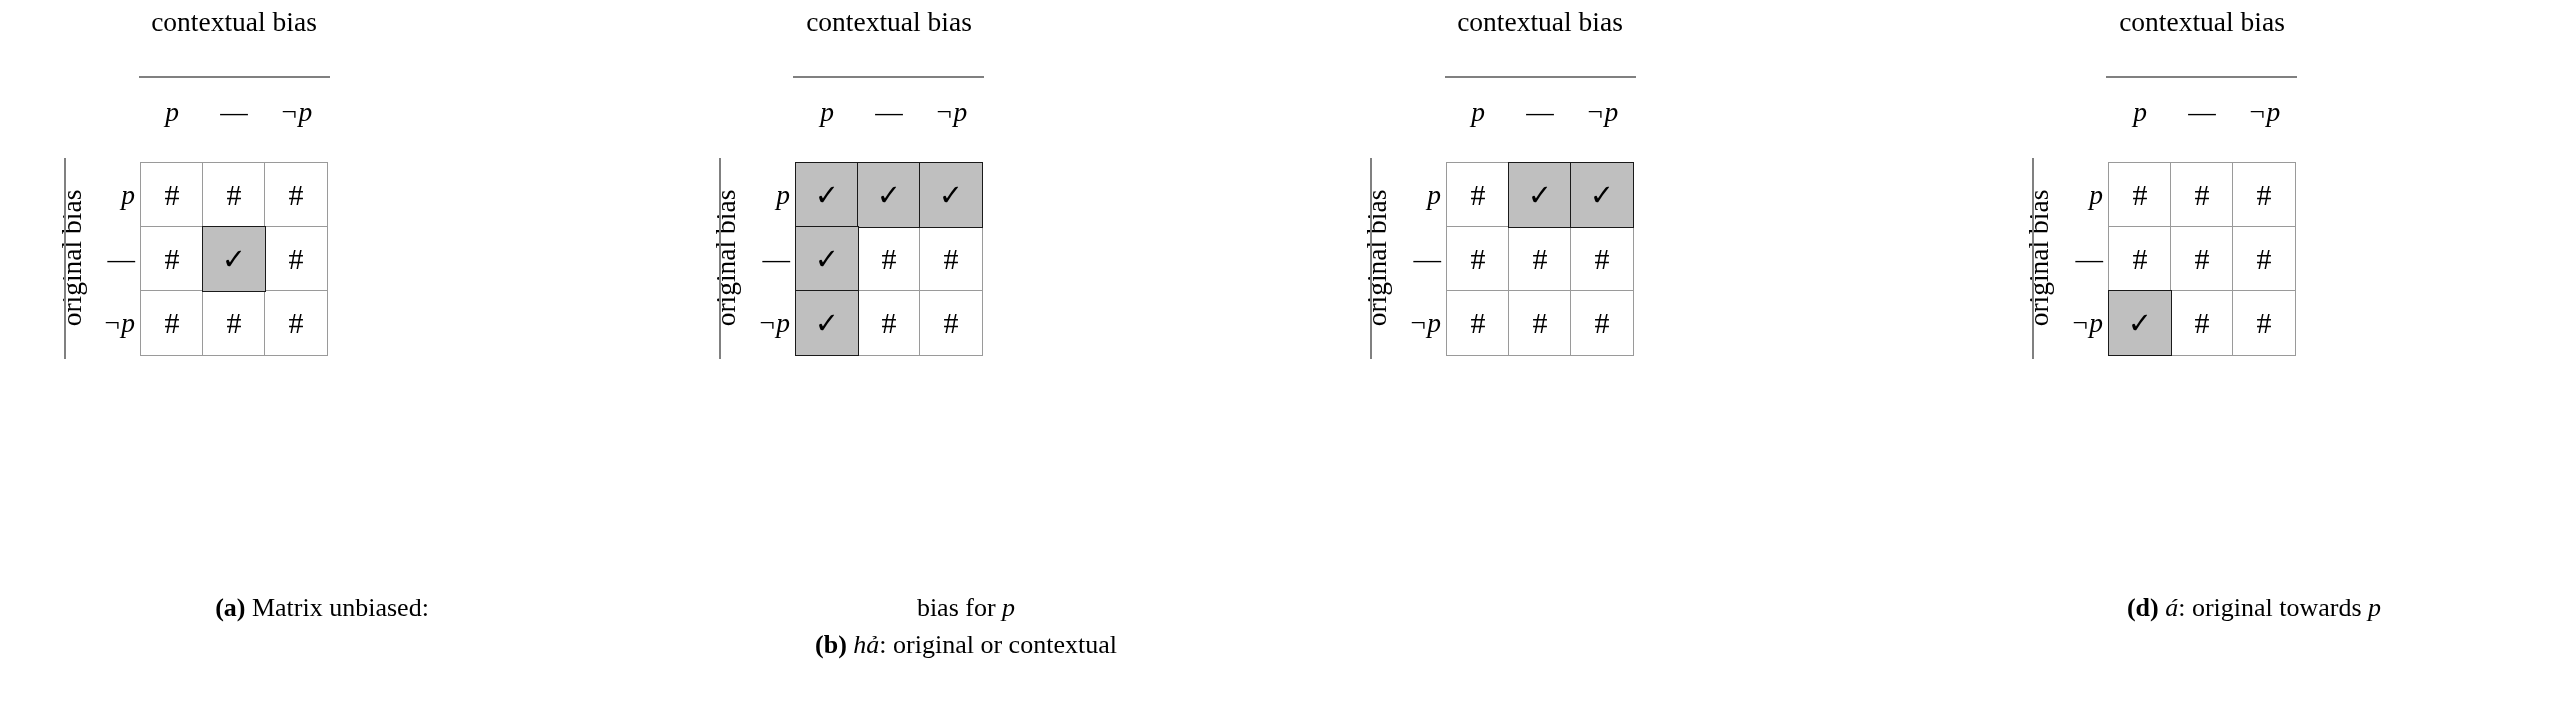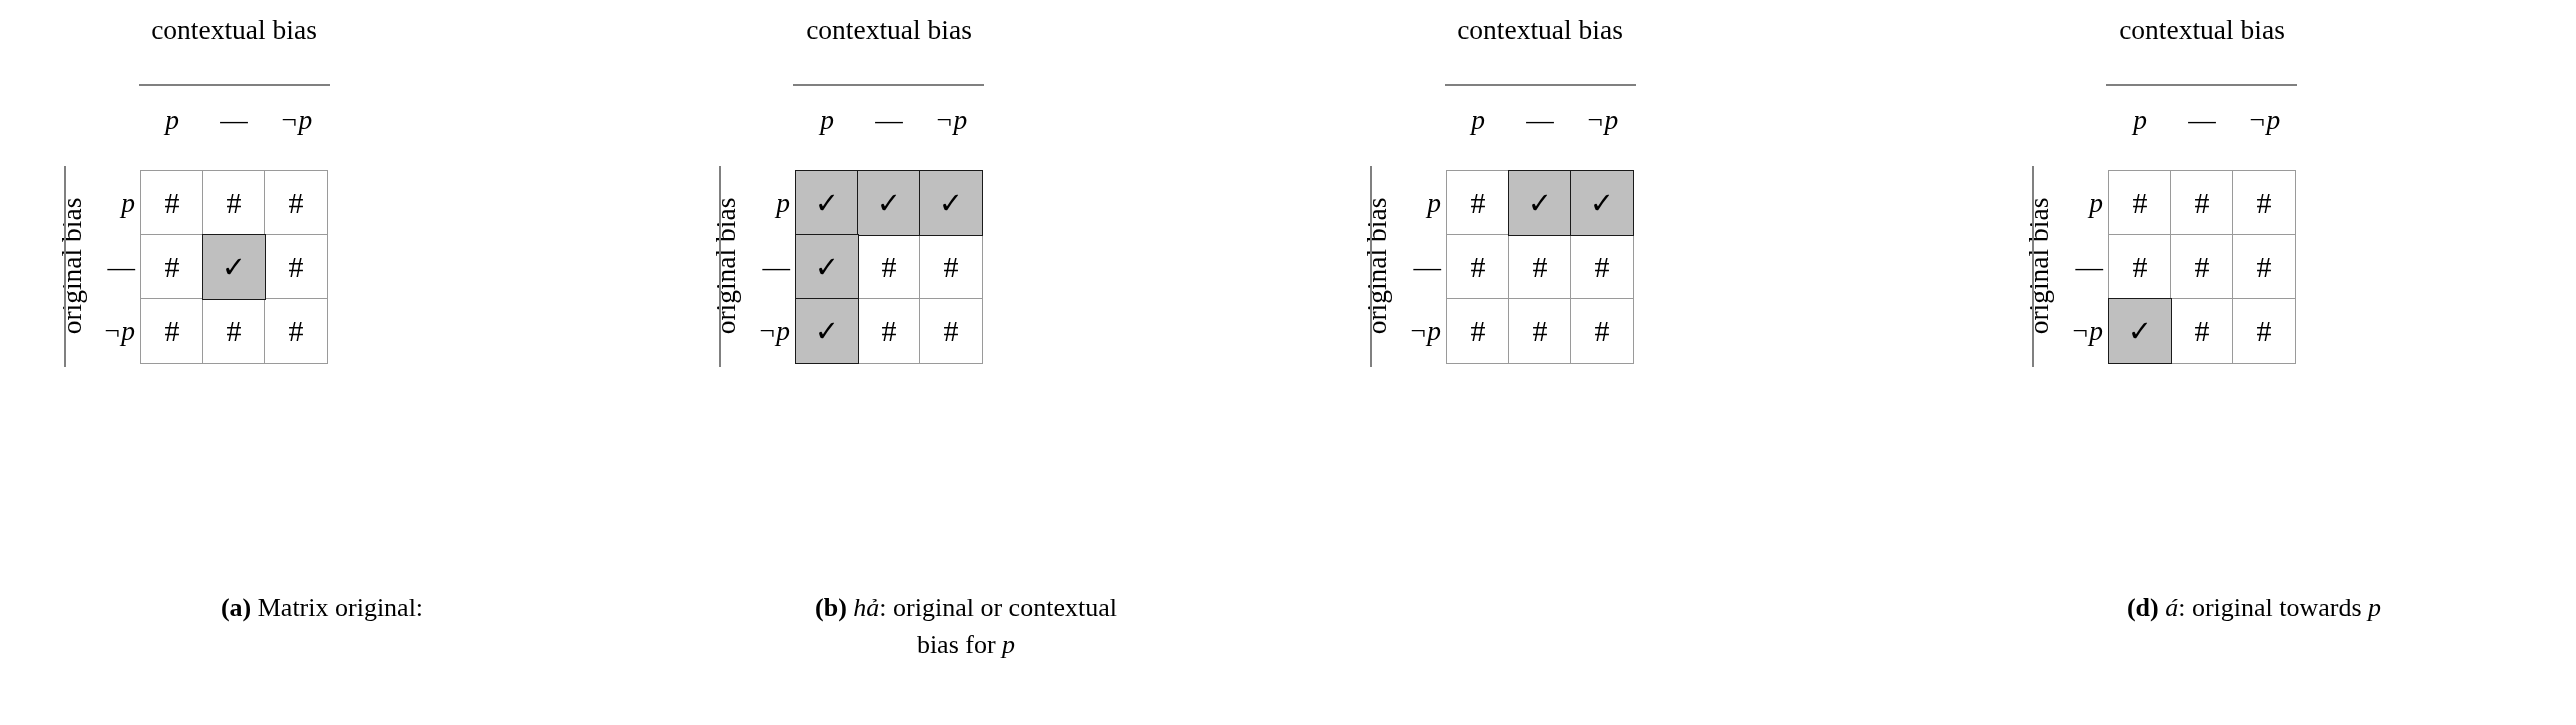--- a/index.html
+++ b/index.html
@@ -27,21 +27,21 @@
   .panel {
     position: relative;
     width: 644px;
     height: 725px;
     flex: 0 0 644px;
   }
 
   
   .matrix-block {
     position: absolute;
-    top: 8px;
+    top: 0;
     left: 0;
     width: 644px;
     height: 574px;
   }
 
   
   .colgroup-title {
     position: absolute;
     top: 3.6px;
     font-size: 27.5px;
@@ -209,21 +209,21 @@
           </div>
           <div class="cell">
             <span class="mark">#</span>
           </div>
           <div class="cell">
             <span class="mark">#</span>
           </div>
         </div>
       </div>
       <div class="caption">
-        <div><span class="tag">(a)</span> <span> Matrix original:</span></div>
+        <div><span class="tag">(a)</span> <span> Matrix unbiased:</span></div>
       </div>
     </div>
     <div class="panel">
       <div class="matrix-block">
         <div class="colgroup-title" style="left: 128px; width: 234px;">contextual bias</div>
         <div class="colgroup-rule" style="left: 149px; width: 191px; top: 76px;"></div>
         <div class="colheads" style="left: 152px; top: 93px; width: 186px;">
           <div class="colhead" style="width: 62px;">p</div>
           <div class="colhead dash" style="width: 62px;">—</div>
           <div class="colhead" style="width: 62px;">¬p</div>
@@ -259,22 +259,22 @@
           </div>
           <div class="cell">
             <span class="mark">#</span>
           </div>
           <div class="cell">
             <span class="mark">#</span>
           </div>
         </div>
       </div>
       <div class="caption">
+        <div><span>bias for </span><span class="var">p</span></div>
         <div><span class="tag">(b)</span> <span class="term">hả</span><span>: </span><span>original or contextual</span></div>
-        <div><span>bias for </span><span class="var">p</span></div>
       </div>
     </div>
     <div class="panel">
       <div class="matrix-block">
         <div class="colgroup-title" style="left: 135px; width: 234px;">contextual bias</div>
         <div class="colgroup-rule" style="left: 157px; width: 191px; top: 76px;"></div>
         <div class="colheads" style="left: 159px; top: 93px; width: 186px;">
           <div class="colhead" style="width: 62px;">p</div>
           <div class="colhead dash" style="width: 62px;">—</div>
           <div class="colhead" style="width: 62px;">¬p</div>

